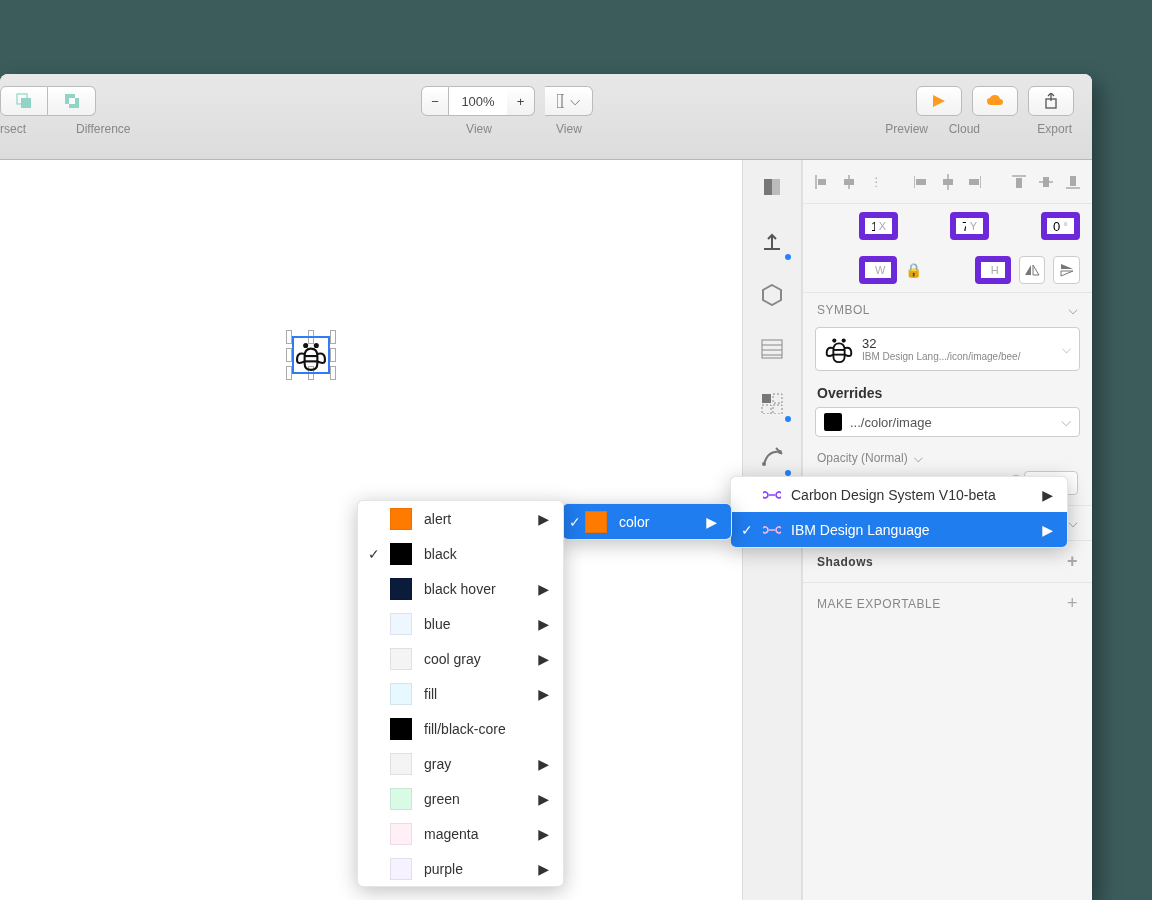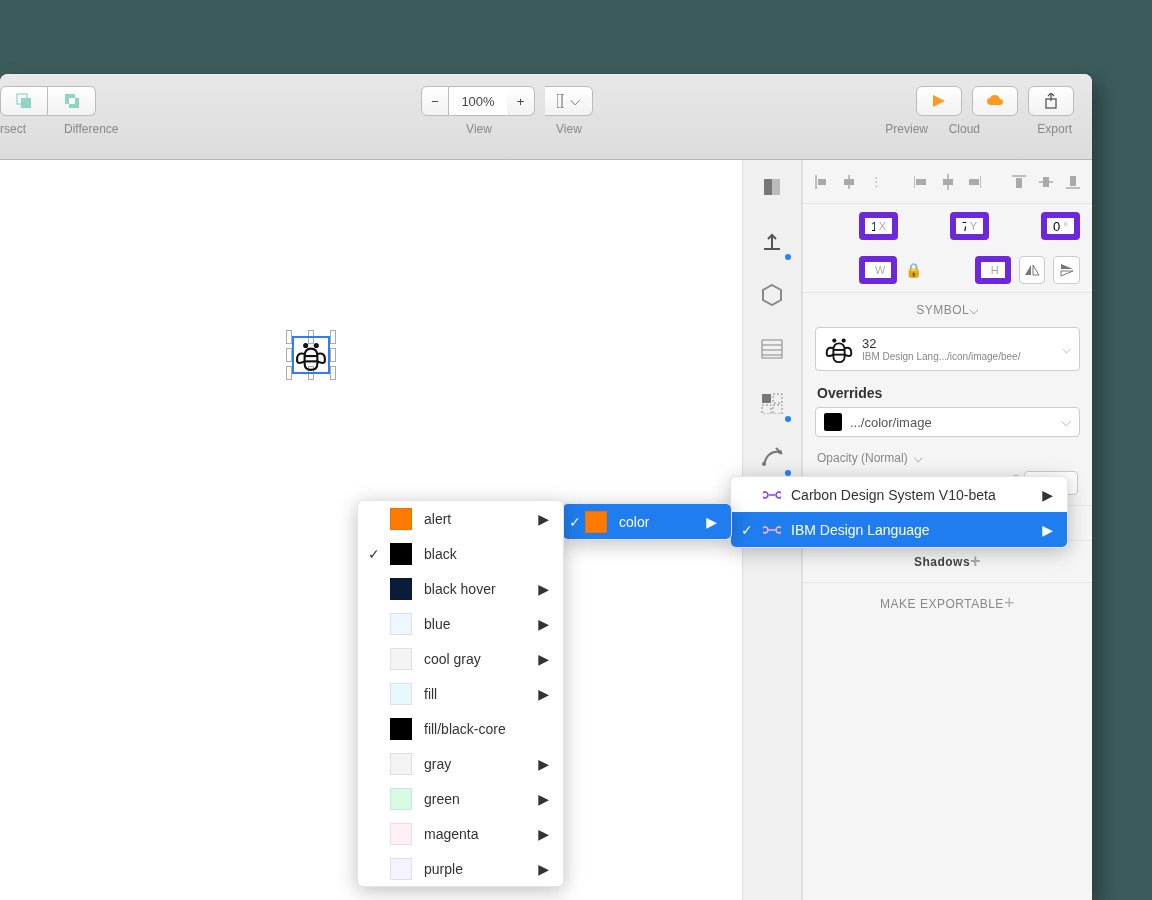--- a/index.html
+++ b/index.html
@@ -45,21 +45,21 @@
 .align-ic { width: 20px; height: 20px; display:flex; align-items:center; justify-content:center; color:#aaa; }
 .align-spacer { width: 10px; }
 
 .field-row { display: flex; gap: 8px; padding: 8px 12px; align-items: center; }
 .field { background: #fff; border: 6px solid #6d28d9; border-radius: 4px; height: 28px; display: flex; align-items: center; padding: 0 6px; flex: 1; margin-left: 44px; }
 .field input { border: none; outline: none; width: 100%; font-size: 13px; }
 .field .unit { color: #aaa; font-size: 11px; margin-left: 4px; }
 .lock { color: #aaa; font-size: 14px; }
 .sq-btn { width: 34px; height: 28px; background: #fff; border: 1px solid #ccc; border-radius: 4px; display: flex; align-items: center; justify-content: center; color: #666; }
 
-.section-hdr { display: flex; justify-content: center; padding: 10px 14px; font-size: 12px; color: #888; letter-spacing: 0.5px; align-items: center; border-top: 1px solid #e5e5e5; }
+.section-hdr { display: flex; justify-content: space-between; padding: 10px 14px; font-size: 12px; color: #888; letter-spacing: 0.5px; align-items: center; border-top: 1px solid #e5e5e5; }
 .section-hdr.bold { color: #444; font-weight: 600; }
 
 .symbol-box { margin: 0 12px 10px; background: #fff; border: 1px solid #ccc; border-radius: 4px; padding: 6px 8px; display: flex; align-items: center; gap: 8px; position: relative; }
 .symbol-box .name { font-size: 13px; color: #333; }
 .symbol-box .path { font-size: 10px; color: #888; }
 .symbol-box .chev { position: absolute; right: 8px; color: #aaa; }
 
 .overrides-title { padding: 4px 14px 6px; font-weight: 600; font-size: 14px; color: #333; }
 .ov-label { padding: 2px 14px 6px; font-size: 13px; color: #666; }
 .ov-select { margin: 0 12px 8px; background: #fff; border: 1px solid #ccc; border-radius: 4px; height: 30px; display: flex; align-items: center; padding: 0 8px; gap: 8px; font-size: 13px; }
@@ -106,21 +106,21 @@
       </div>
       <div class="tb-btn bool-btn last">
         <svg width="18" height="18">
             <rect x="2" y="2" width="10" height="10" fill="#8fd4c4"></rect>
             <rect x="6" y="6" width="10" height="10" fill="#8fd4c4"></rect>
             <rect x="6" y="6" width="6" height="6" fill="#fff"></rect>
           </svg>
       </div>
     </div>
     <div class="tb-label" style="left:-20px">Intersect</div>
-    <div class="tb-label" style="left:64px">Difference</div>
+    <div class="tb-label" style="left:76px">Difference</div>
 
     <div class="tb-group zoom-group">
       <div class="tb-btn zoom-minus first">−</div>
       <div class="tb-btn zoom-val">
           <span>100%</span>
         </div>
       <div class="tb-btn zoom-plus last">+</div>
     </div>
     <div class="tb-label" style="left:454px;width:50px">View</div>
 

